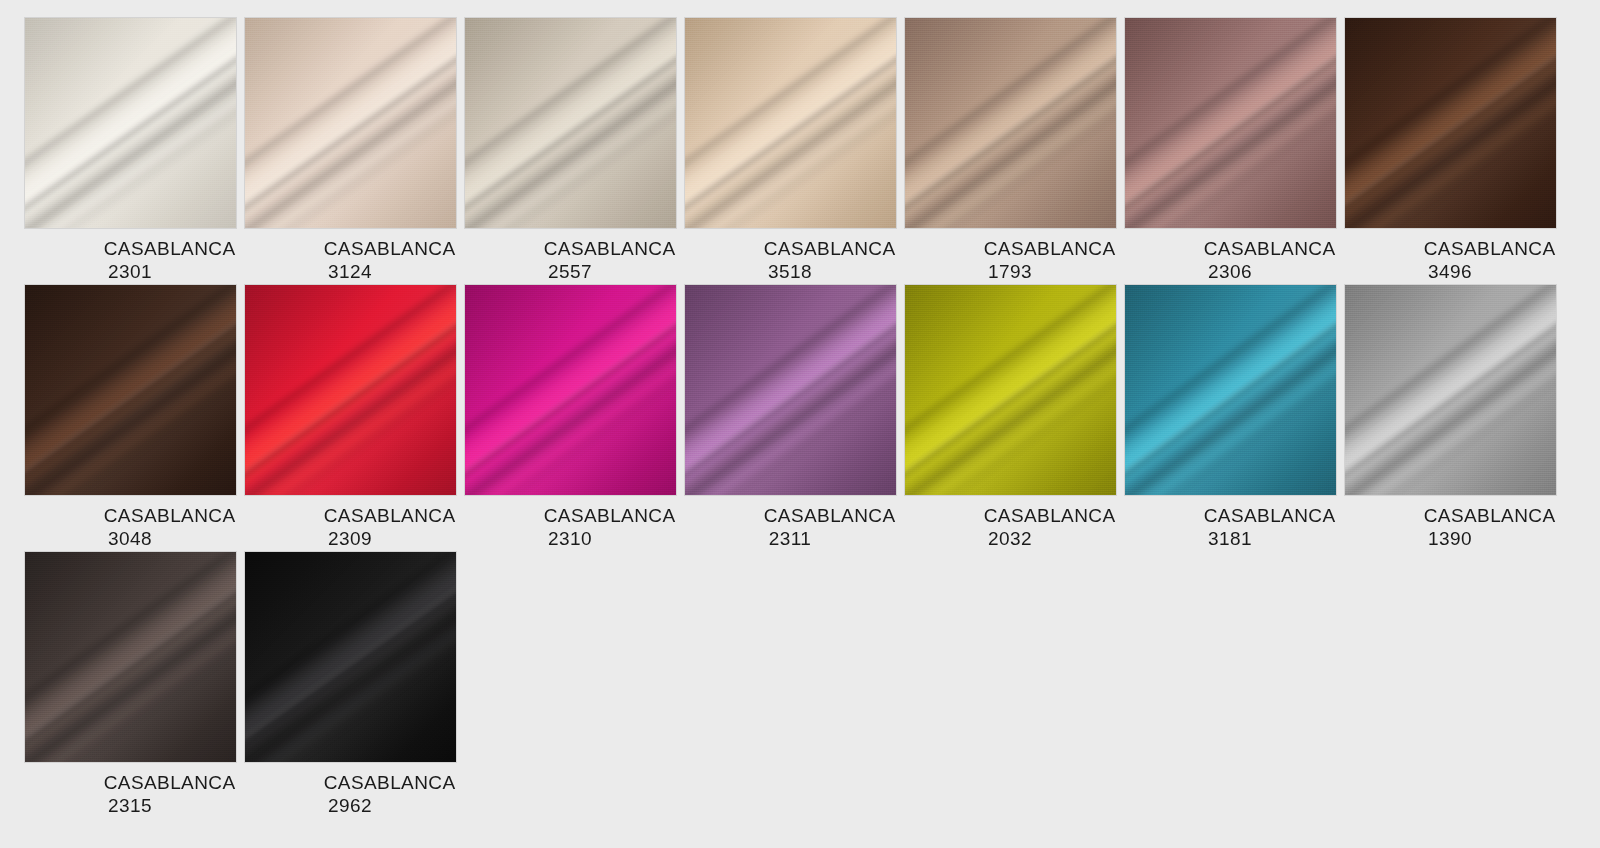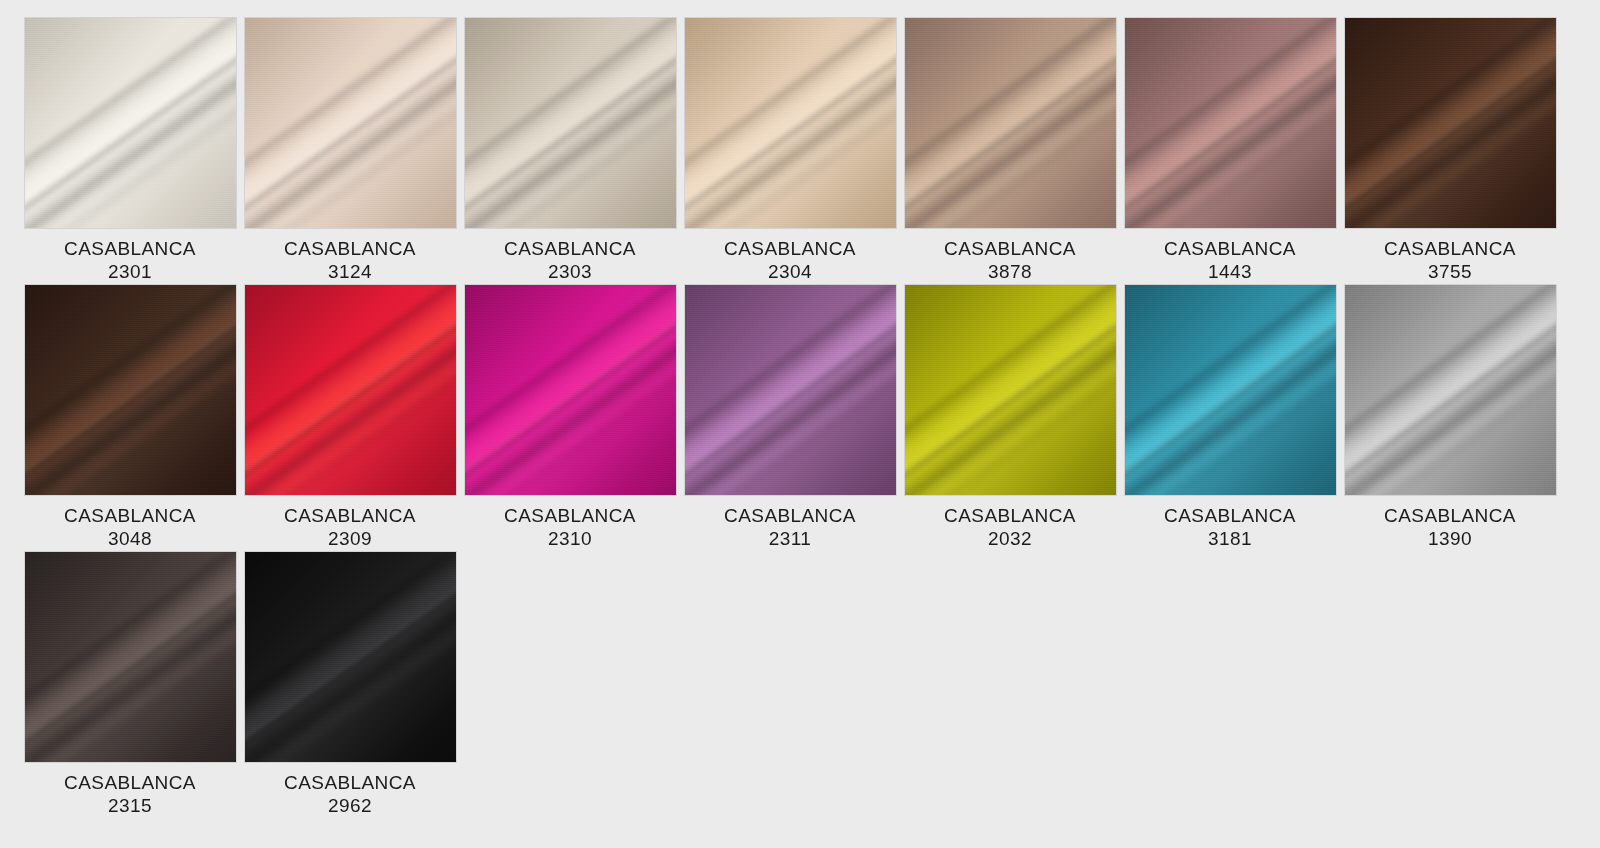--- a/index.html
+++ b/index.html
@@ -127,21 +127,21 @@
     width:211px;
     text-align:center;
     color:#1b1b1b;
     font-size:19px;
     line-height:23px;
     letter-spacing:0.4px;
     margin-top:9px;
     user-select:none;
   }
 
-  .caption-name { display:block; }
+  .caption-name { display:block;text-align:right; }
   .caption-code { display:block; }
 </style>
 </head>
 <body>
 
 <div id="swatch-grid" style="background: rgb(235, 235, 235);">
     <div class="swatch-cell">
       <div class="swatch-chip">
         <div class="chip-base" style="background: linear-gradient(135deg, rgb(216, 211, 200) 0%, rgb(234, 230, 221) 38%, rgb(234, 230, 221) 62%, rgb(216, 211, 200) 100%);"></div>
         <div class="chip-shade"></div>
@@ -173,77 +173,77 @@
       <div class="swatch-chip">
         <div class="chip-base" style="background: linear-gradient(135deg, rgb(189, 178, 161) 0%, rgb(212, 203, 189) 38%, rgb(212, 203, 189) 62%, rgb(189, 178, 161) 100%);"></div>
         <div class="chip-shade"></div>
         <div class="chip-fold2" style="background: linear-gradient(rgba(0, 0, 0, 0.16) 0%, rgba(232, 225, 212, 0.35) 52%, rgba(0, 0, 0, 0.12) 100%);"></div>
         <div class="chip-fold" style="background: linear-gradient(rgba(0, 0, 0, 0.24) 0%, rgba(0, 0, 0, 0.06) 13%, rgba(232, 225, 212, 0.55) 32%, rgba(232, 225, 212, 0.92) 50%, rgba(232, 225, 212, 0.5) 67%, rgba(0, 0, 0, 0.07) 85%, rgba(0, 0, 0, 0.22) 100%);"></div>
         <div class="chip-crease"></div>
         <div class="chip-texture"></div>
       </div>
       <div class="swatch-caption" style="color: rgb(27, 27, 27);">
         <span class="caption-name">CASABLANCA</span>
-        <span class="caption-code">2303</span>
+        <span class="caption-code">2557</span>
       </div>
     </div>
     <div class="swatch-cell">
       <div class="swatch-chip">
         <div class="chip-base" style="background: linear-gradient(135deg, rgb(203, 176, 145) 0%, rgb(227, 205, 180) 38%, rgb(227, 205, 180) 62%, rgb(203, 176, 145) 100%);"></div>
         <div class="chip-shade"></div>
         <div class="chip-fold2" style="background: linear-gradient(rgba(0, 0, 0, 0.16) 0%, rgba(242, 224, 203, 0.35) 52%, rgba(0, 0, 0, 0.12) 100%);"></div>
         <div class="chip-fold" style="background: linear-gradient(rgba(0, 0, 0, 0.24) 0%, rgba(0, 0, 0, 0.06) 13%, rgba(242, 224, 203, 0.55) 32%, rgba(242, 224, 203, 0.92) 50%, rgba(242, 224, 203, 0.5) 67%, rgba(0, 0, 0, 0.07) 85%, rgba(0, 0, 0, 0.22) 100%);"></div>
         <div class="chip-crease"></div>
         <div class="chip-texture"></div>
       </div>
       <div class="swatch-caption" style="color: rgb(27, 27, 27);">
         <span class="caption-name">CASABLANCA</span>
-        <span class="caption-code">2304</span>
+        <span class="caption-code">3518</span>
       </div>
     </div>
     <div class="swatch-cell">
       <div class="swatch-chip">
         <div class="chip-base" style="background: linear-gradient(135deg, rgb(151, 121, 106) 0%, rgb(180, 152, 132) 38%, rgb(180, 152, 132) 62%, rgb(151, 121, 106) 100%);"></div>
         <div class="chip-shade"></div>
         <div class="chip-fold2" style="background: linear-gradient(rgba(0, 0, 0, 0.16) 0%, rgba(217, 191, 167, 0.35) 52%, rgba(0, 0, 0, 0.12) 100%);"></div>
         <div class="chip-fold" style="background: linear-gradient(rgba(0, 0, 0, 0.24) 0%, rgba(0, 0, 0, 0.06) 13%, rgba(217, 191, 167, 0.55) 32%, rgba(217, 191, 167, 0.92) 50%, rgba(217, 191, 167, 0.5) 67%, rgba(0, 0, 0, 0.07) 85%, rgba(0, 0, 0, 0.22) 100%);"></div>
         <div class="chip-crease"></div>
         <div class="chip-texture"></div>
       </div>
       <div class="swatch-caption" style="color: rgb(27, 27, 27);">
         <span class="caption-name">CASABLANCA</span>
-        <span class="caption-code">3878</span>
+        <span class="caption-code">1793</span>
       </div>
     </div>
     <div class="swatch-cell">
       <div class="swatch-chip">
         <div class="chip-base" style="background: linear-gradient(135deg, rgb(125, 88, 86) 0%, rgb(157, 118, 116) 38%, rgb(157, 118, 116) 62%, rgb(125, 88, 86) 100%);"></div>
         <div class="chip-shade"></div>
         <div class="chip-fold2" style="background: linear-gradient(rgba(0, 0, 0, 0.16) 0%, rgba(199, 154, 147, 0.35) 52%, rgba(0, 0, 0, 0.12) 100%);"></div>
         <div class="chip-fold" style="background: linear-gradient(rgba(0, 0, 0, 0.24) 0%, rgba(0, 0, 0, 0.06) 13%, rgba(199, 154, 147, 0.55) 32%, rgba(199, 154, 147, 0.92) 50%, rgba(199, 154, 147, 0.5) 67%, rgba(0, 0, 0, 0.07) 85%, rgba(0, 0, 0, 0.22) 100%);"></div>
         <div class="chip-crease"></div>
         <div class="chip-texture"></div>
       </div>
       <div class="swatch-caption" style="color: rgb(27, 27, 27);">
         <span class="caption-name">CASABLANCA</span>
-        <span class="caption-code">1443</span>
+        <span class="caption-code">2306</span>
       </div>
     </div>
     <div class="swatch-cell">
       <div class="swatch-chip">
         <div class="chip-base" style="background: linear-gradient(135deg, rgb(51, 28, 18) 0%, rgb(74, 44, 29) 38%, rgb(74, 44, 29) 62%, rgb(51, 28, 18) 100%);"></div>
         <div class="chip-shade"></div>
         <div class="chip-fold2" style="background: linear-gradient(rgba(0, 0, 0, 0.16) 0%, rgba(125, 81, 54, 0.35) 52%, rgba(0, 0, 0, 0.12) 100%);"></div>
         <div class="chip-fold" style="background: linear-gradient(rgba(0, 0, 0, 0.24) 0%, rgba(0, 0, 0, 0.06) 13%, rgba(125, 81, 54, 0.55) 32%, rgba(125, 81, 54, 0.92) 50%, rgba(125, 81, 54, 0.5) 67%, rgba(0, 0, 0, 0.07) 85%, rgba(0, 0, 0, 0.22) 100%);"></div>
         <div class="chip-crease"></div>
         <div class="chip-texture"></div>
       </div>
       <div class="swatch-caption" style="color: rgb(27, 27, 27);">
         <span class="caption-name">CASABLANCA</span>
-        <span class="caption-code">3755</span>
+        <span class="caption-code">3496</span>
       </div>
     </div>
     <div class="swatch-cell">
       <div class="swatch-chip">
         <div class="chip-base" style="background: linear-gradient(135deg, rgb(42, 25, 18) 0%, rgb(64, 41, 30) 38%, rgb(64, 41, 30) 62%, rgb(42, 25, 18) 100%);"></div>
         <div class="chip-shade"></div>
         <div class="chip-fold2" style="background: linear-gradient(rgba(0, 0, 0, 0.16) 0%, rgba(107, 68, 48, 0.35) 52%, rgba(0, 0, 0, 0.12) 100%);"></div>
         <div class="chip-fold" style="background: linear-gradient(rgba(0, 0, 0, 0.24) 0%, rgba(0, 0, 0, 0.06) 13%, rgba(107, 68, 48, 0.55) 32%, rgba(107, 68, 48, 0.92) 50%, rgba(107, 68, 48, 0.5) 67%, rgba(0, 0, 0, 0.07) 85%, rgba(0, 0, 0, 0.22) 100%);"></div>
         <div class="chip-crease"></div>
         <div class="chip-texture"></div>

